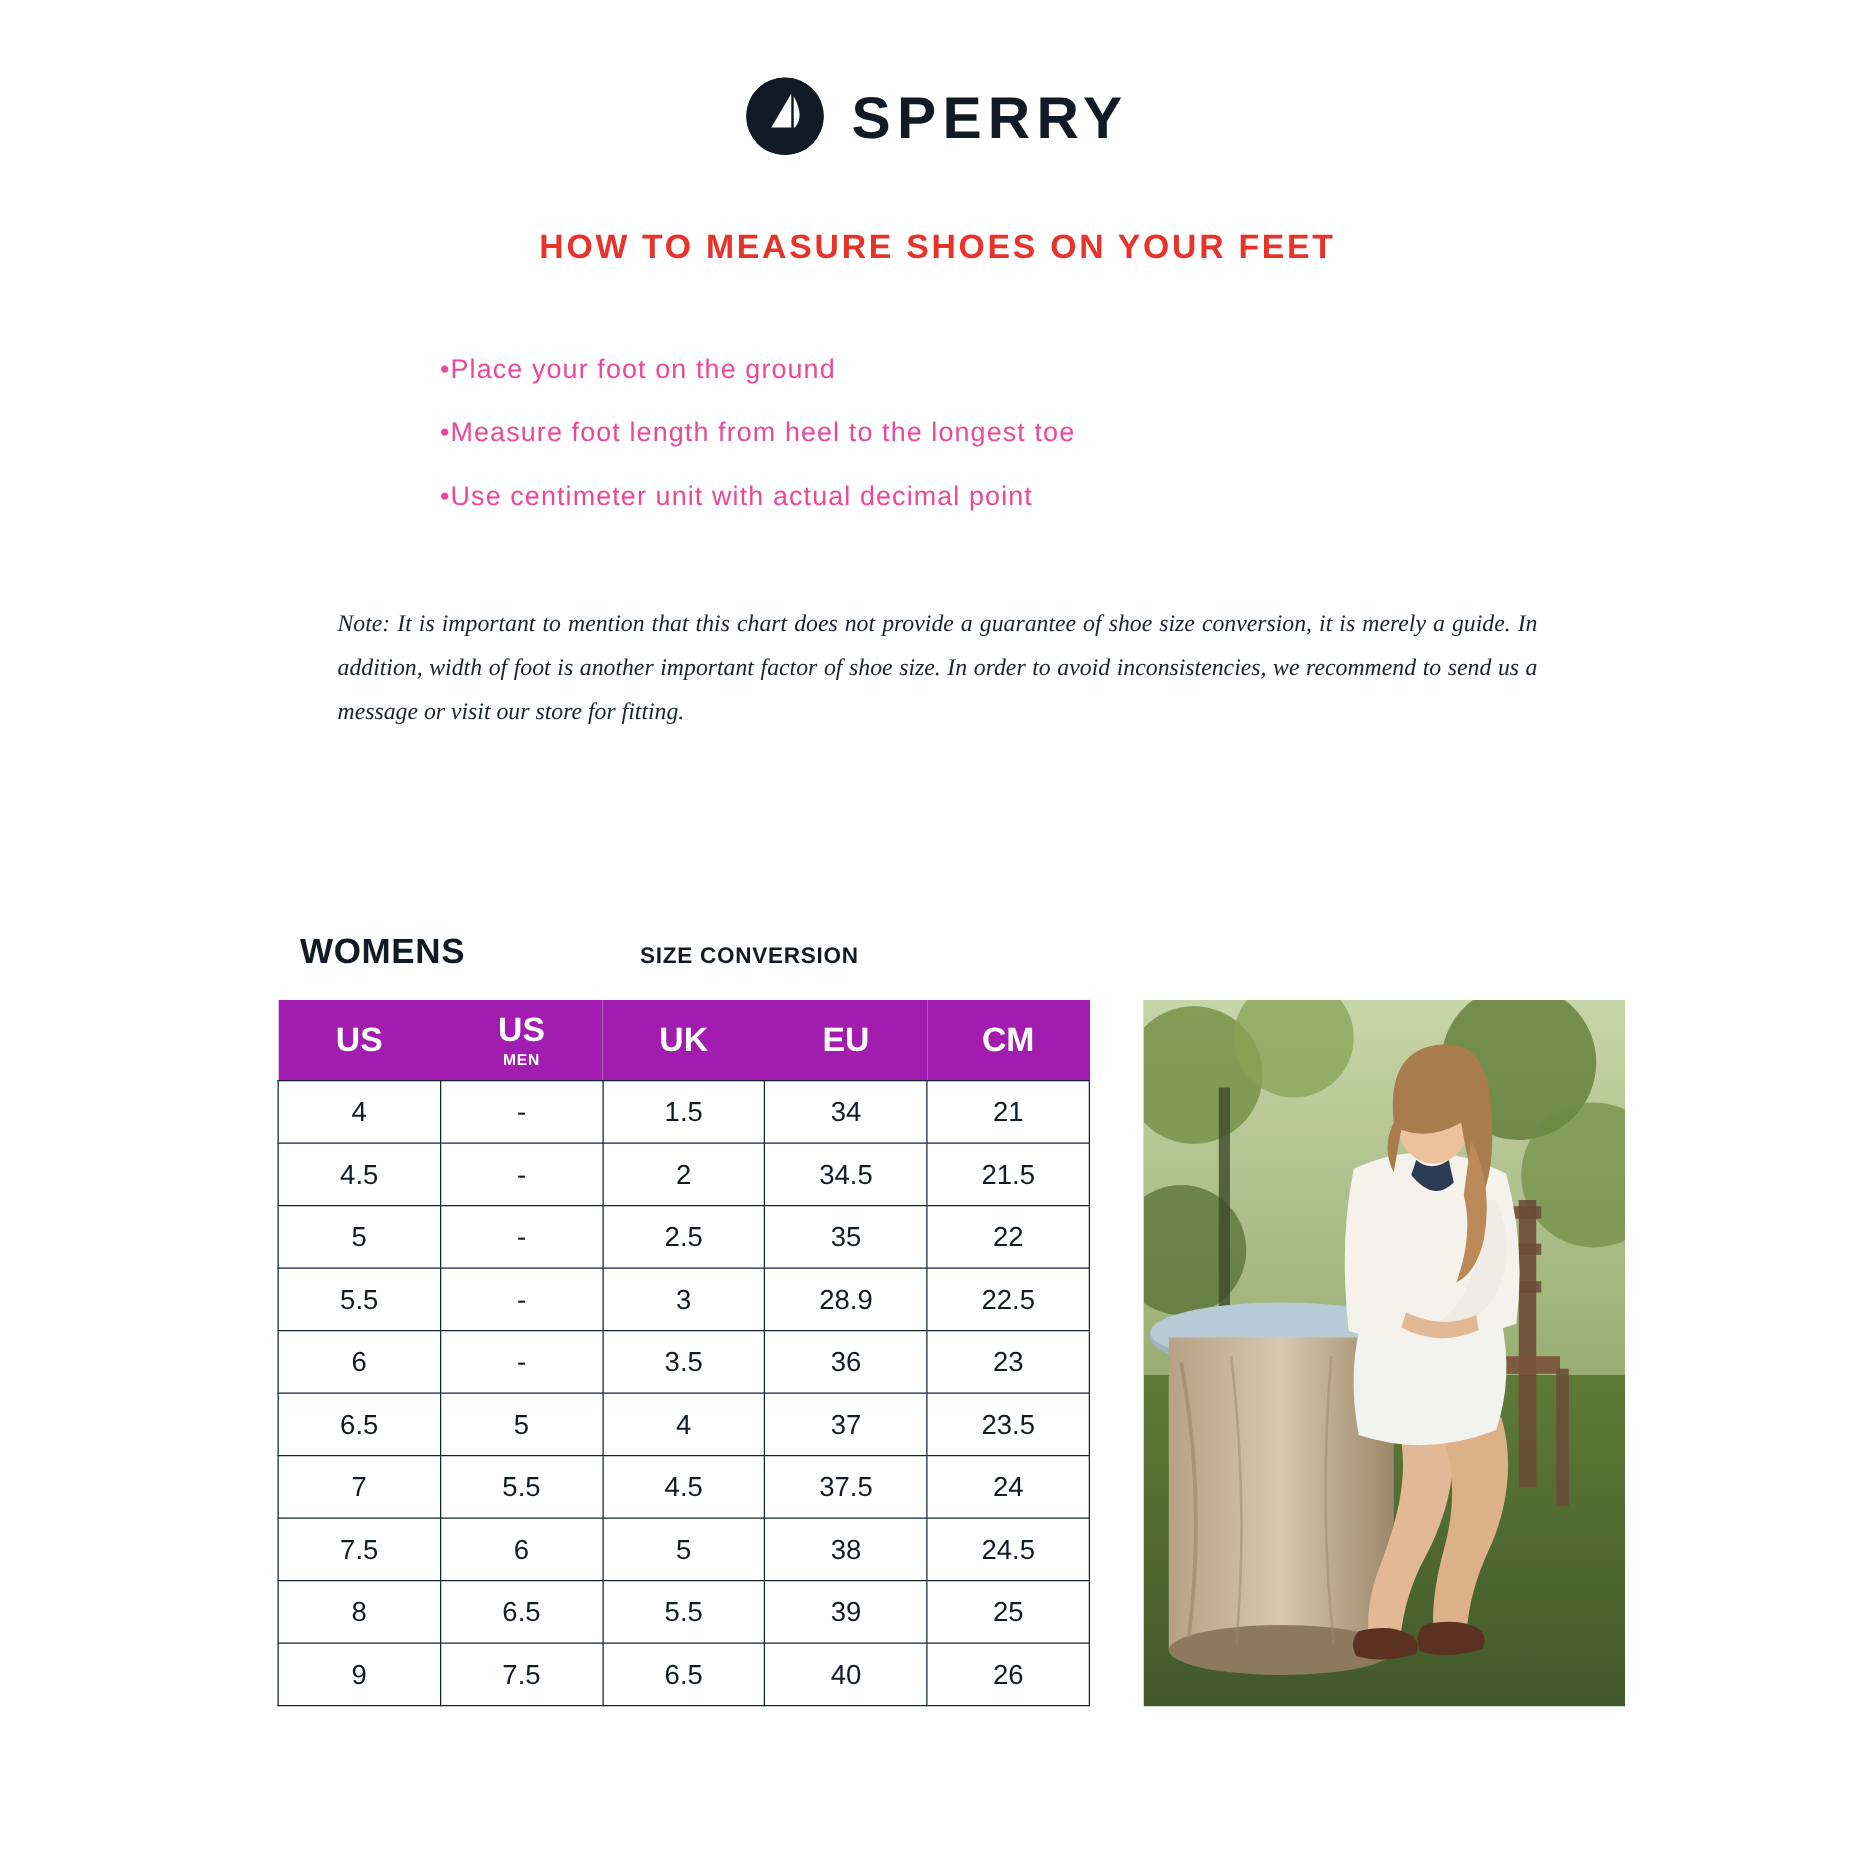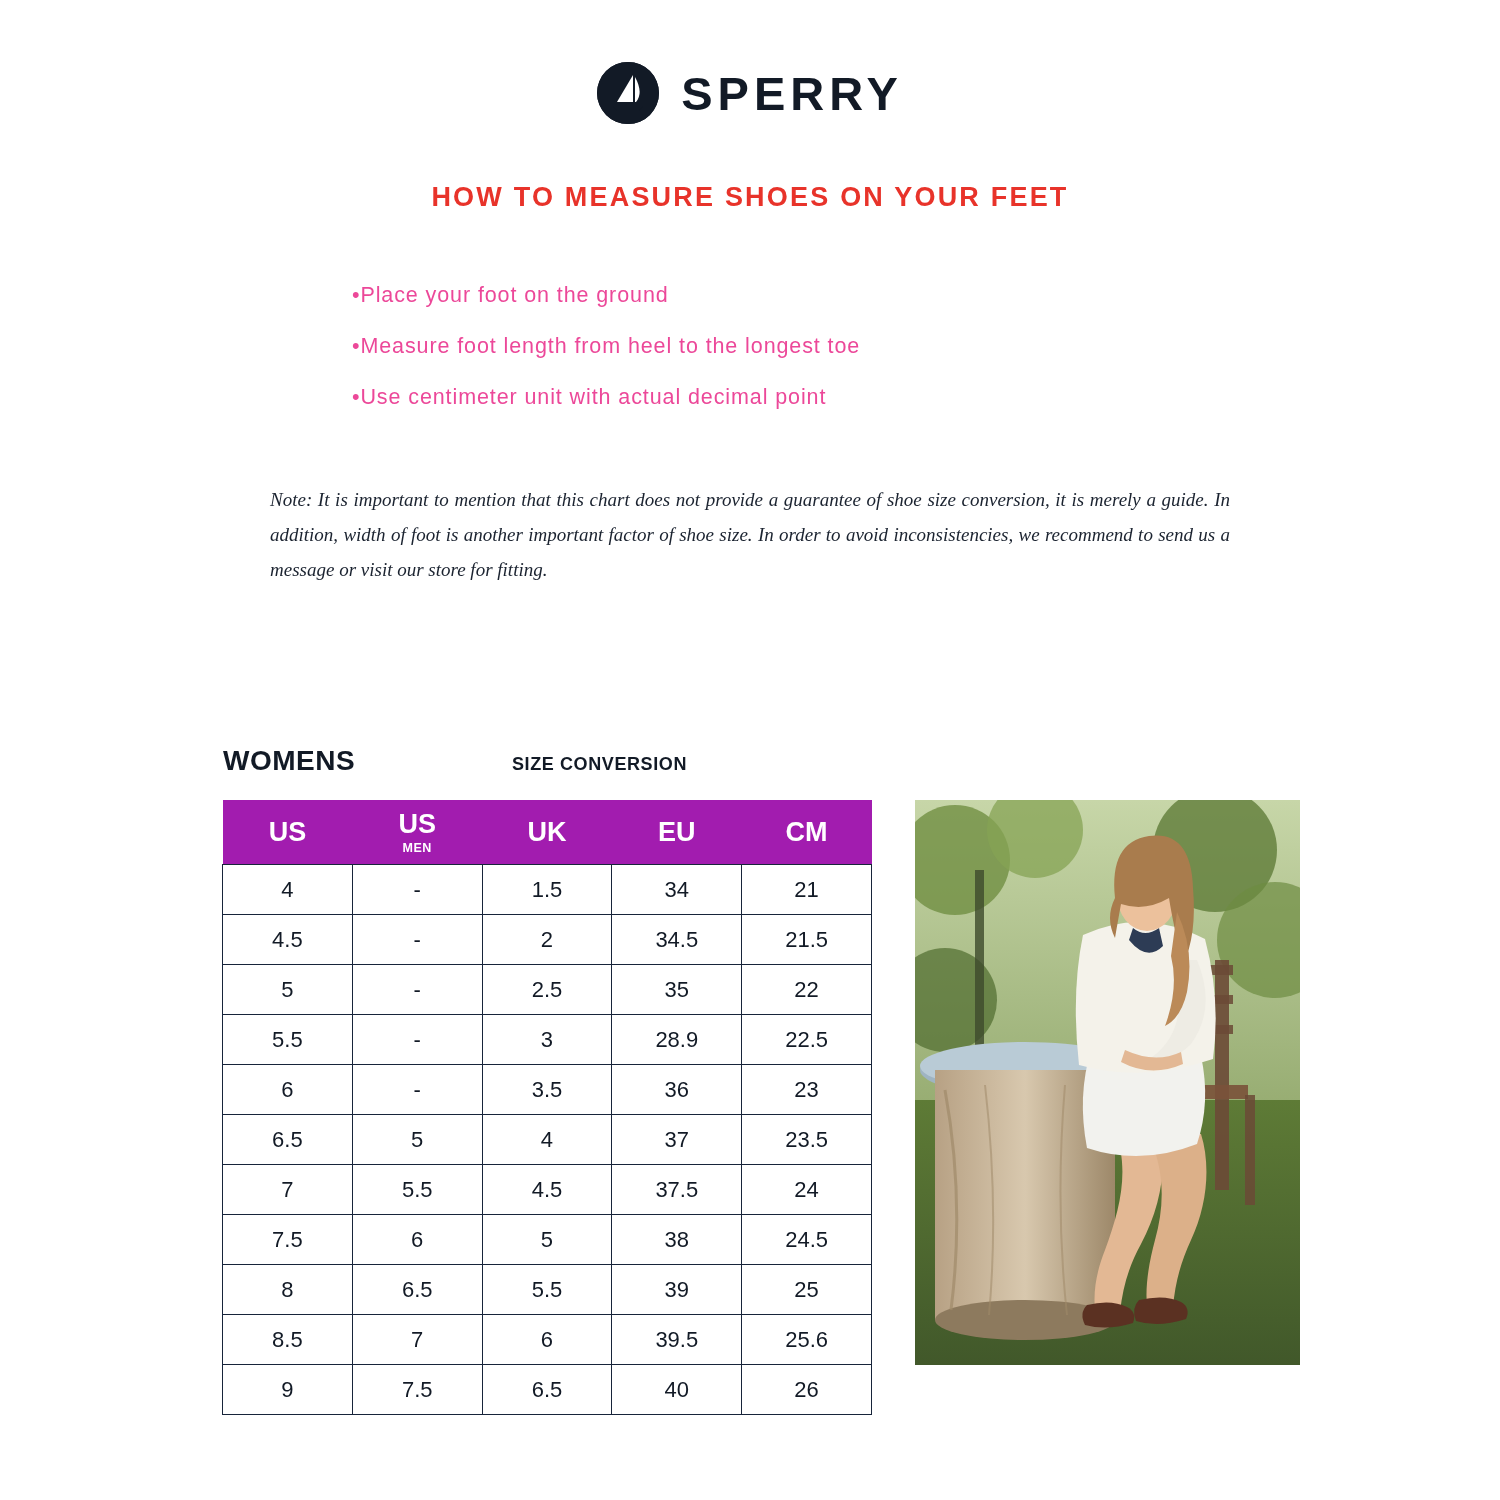--- a/index.html
+++ b/index.html
@@ -104,21 +104,21 @@
     width: 100%;
   }
   .table-labels {
     position: relative;
     height: 40px;
     margin-left: 222px;
     width: 1060px;
   }
   .label-womens {
     position: absolute;
-    left: 1px; top: 0;
+    left: 18px; top: 0;
     font-size: 28px;
     font-weight: bold;
     letter-spacing: 0.5px;
     color: #121a26;
   }
   .label-conv {
     position: absolute;
     left: 290px; top: 9px;
     font-size: 18px;
     font-weight: bold;
@@ -288,27 +288,20 @@
           <td>5</td>
           <td>38</td>
           <td>24.5</td>
         </tr>
         <tr>
           <td>8</td>
           <td>6.5</td>
           <td>5.5</td>
           <td>39</td>
           <td>25</td>
-        </tr>
-        <tr>
-          <td>8.5</td>
-          <td>7</td>
-          <td>6</td>
-          <td>39.5</td>
-          <td>25.6</td>
         </tr>
         <tr>
           <td>9</td>
           <td>7.5</td>
           <td>6.5</td>
           <td>40</td>
           <td>26</td>
         </tr>
       </tbody>
     </table>

